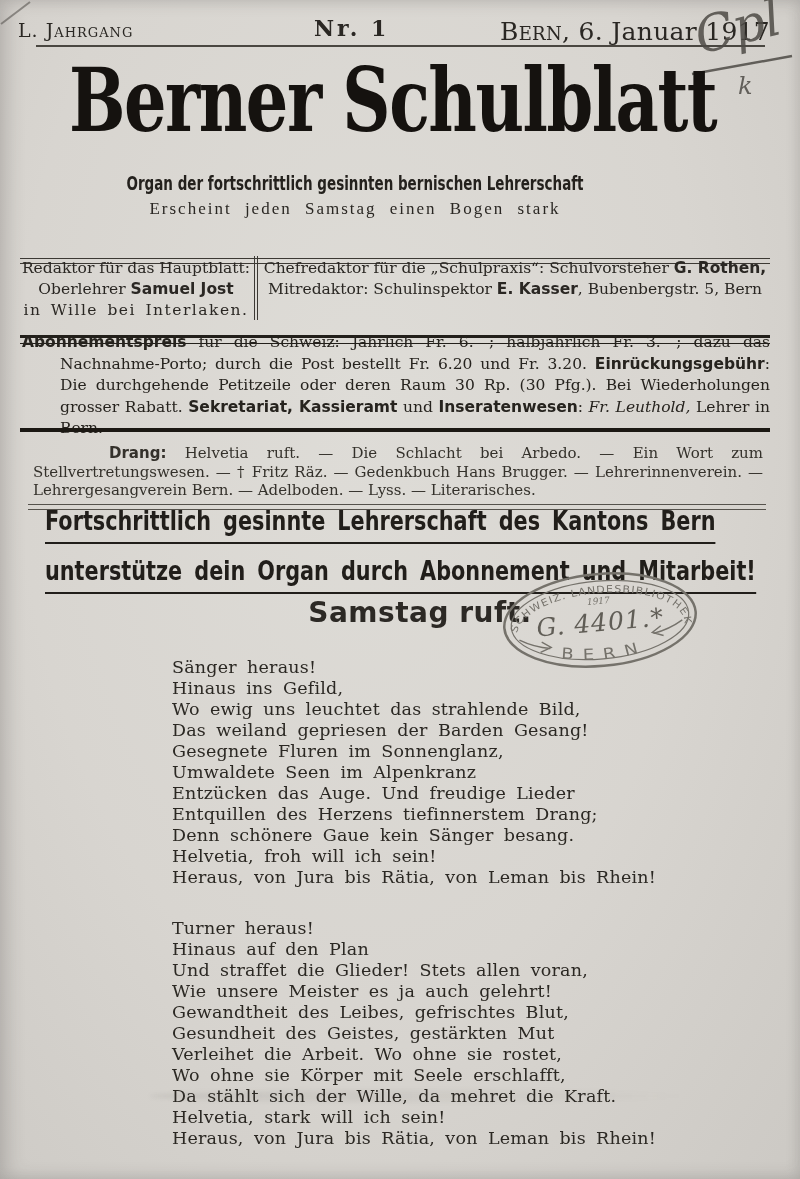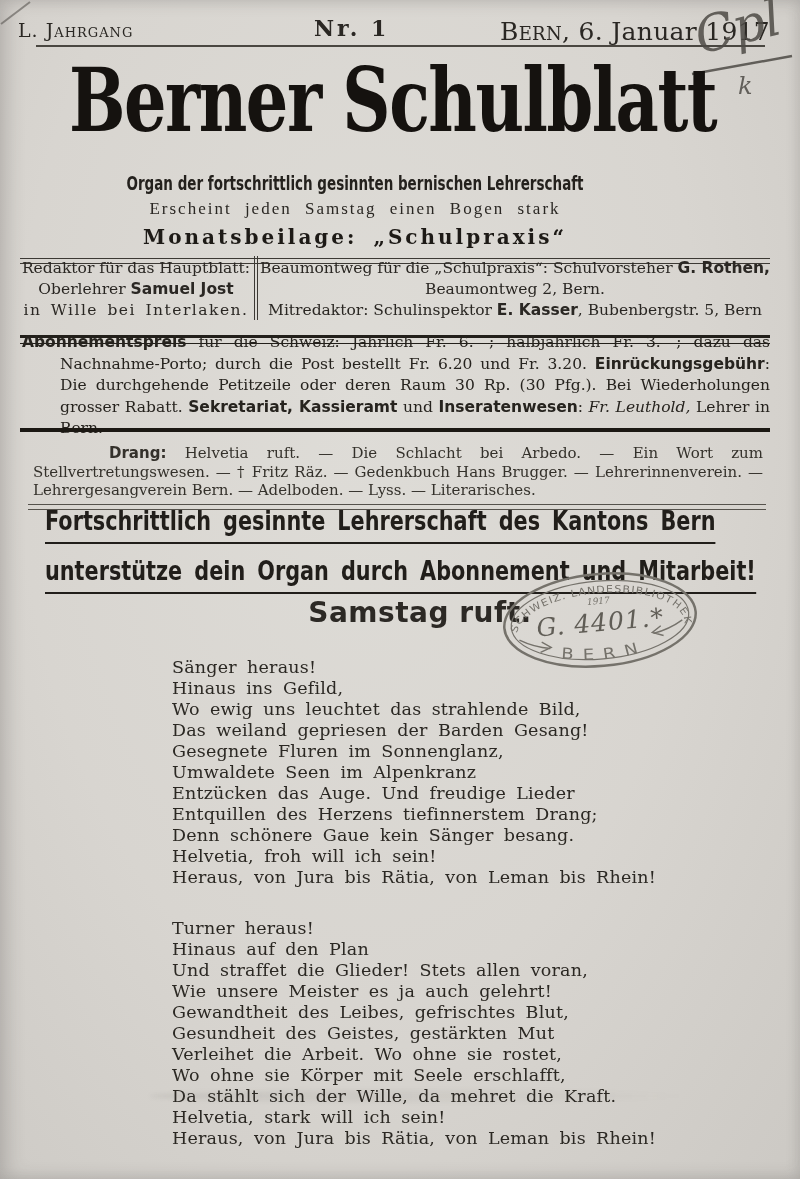--- a/index.html
+++ b/index.html
@@ -69,34 +69,32 @@
 
   <svg class="abs pencil-tr" width="114" height="110" viewBox="0 0 114 110">
     <text x="14" y="54" font-family="DejaVu Serif, Liberation Serif, serif" font-style="italic" font-size="50" fill="#4e4b46" transform="rotate(-14 14 54)">Cpl</text>
     <path d="M6,74 L106,56" stroke="#4e4b46" stroke-width="2.5" fill="none"></path>
     <text x="52" y="94" font-family="DejaVu Serif, Liberation Serif, serif" font-style="italic" font-size="24" fill="#4e4b46">k</text>
   </svg>
 
   <div class="abs title">Berner Schulblatt</div>
   <div class="abs sub1">Organ der fortschrittlich gesinnten bernischen Lehrerschaft</div>
   <div class="abs sub2">Erscheint jeden Samstag einen Bogen stark</div>
-  <div class="abs sub3">Monatsbeilage: „Schulpraxis“</div>
 
   <div class="abs rule-double-thin"></div>
 
   <div class="abs editors">
     <div class="ed-left">
       <div class="ln1"><span>Redaktor für das Hauptblatt:</span></div>
       <div class="ln2"><span>Oberlehrer </span><span style="font-weight: bold; font-family: &quot;DejaVu Sans&quot;, &quot;Liberation Sans&quot;, sans-serif;">Samuel Jost</span></div>
       <div class="ln3"><span>in Wille bei Interlaken.</span></div>
     </div>
     <div class="ed-div"></div>
     <div class="ed-right">
-      <div><span>Beaumontweg für die „Schulpraxis“: Schulvorsteher </span><span style="font-weight: bold; font-family: &quot;DejaVu Sans&quot;, &quot;Liberation Sans&quot;, sans-serif;">G. Rothen,</span></div>
-      <div><span>Beaumontweg 2, Bern.</span></div>
+      <div><span>Chefredaktor für die „Schulpraxis“: Schulvorsteher </span><span style="font-weight: bold; font-family: &quot;DejaVu Sans&quot;, &quot;Liberation Sans&quot;, sans-serif;">G. Rothen,</span></div>
       <div><span>Mitredaktor: Schulinspektor </span><span style="font-weight: bold; font-family: &quot;DejaVu Sans&quot;, &quot;Liberation Sans&quot;, sans-serif;">E. Kasser</span><span>, Bubenbergstr. 5, Bern</span></div>
     </div>
   </div>
 
   <div class="abs rule-heavy"></div>
 
   <div class="abs pricing"><span style="font-weight: bold; font-family: &quot;DejaVu Sans&quot;, &quot;Liberation Sans&quot;, sans-serif;">Abonnementspreis</span><span> für die Schweiz: Jährlich Fr. 6.—; halbjährlich Fr. 3.—; dazu das Nachnahme-Porto; durch die Post bestellt Fr. 6.20 und Fr. 3.20. </span><span style="font-weight: bold; font-family: &quot;DejaVu Sans&quot;, &quot;Liberation Sans&quot;, sans-serif;">Einrückungsgebühr</span><span>: Die durchgehende Petitzeile oder deren Raum 30 Rp. (30 Pfg.). Bei Wiederholungen grosser Rabatt. </span><span style="font-weight: bold; font-family: &quot;DejaVu Sans&quot;, &quot;Liberation Sans&quot;, sans-serif;">Sekretariat, Kassieramt</span><span> und </span><span style="font-weight: bold; font-family: &quot;DejaVu Sans&quot;, &quot;Liberation Sans&quot;, sans-serif;">Inseratenwesen</span><span>: </span><span style="font-style: italic;">Fr. Leuthold,</span><span> Lehrer in Bern.</span></div>
 
   <div class="abs rule-thick"></div>
 

